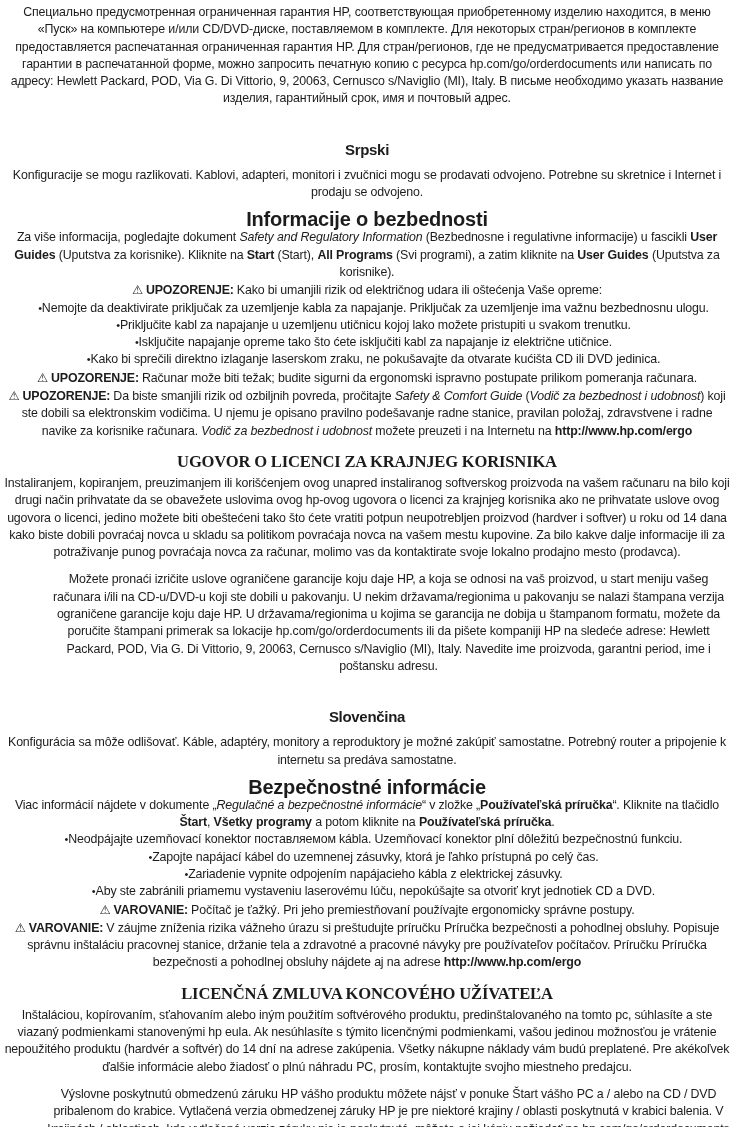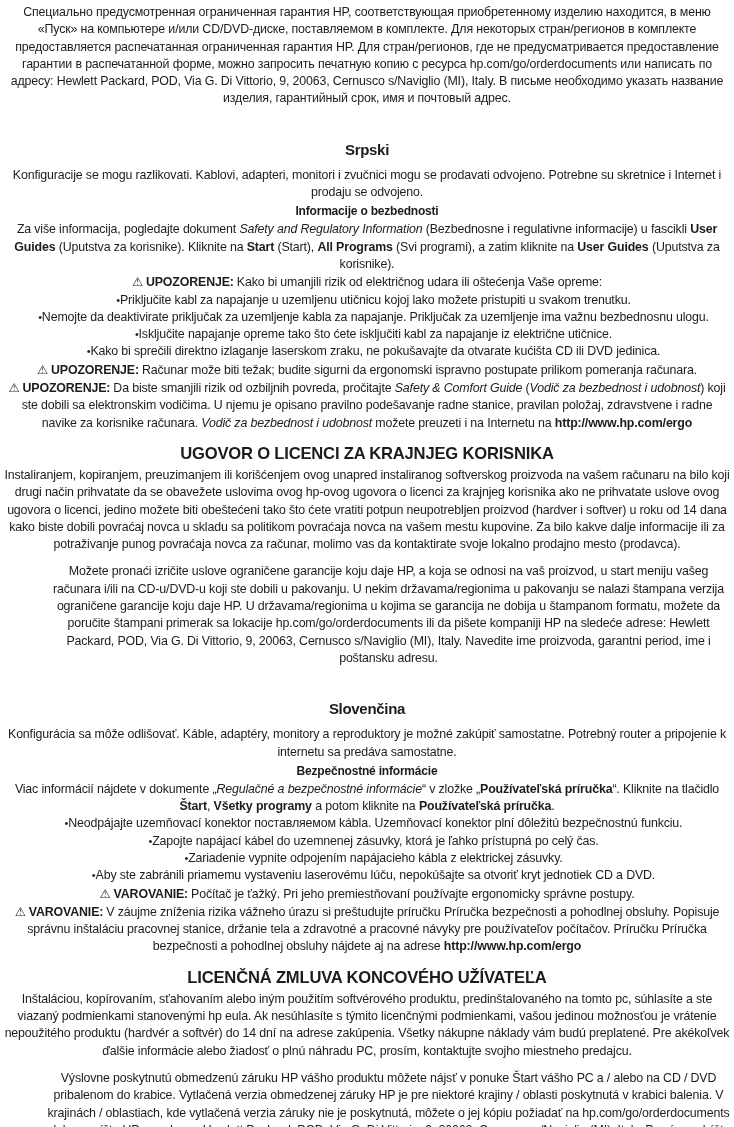--- a/index.html
+++ b/index.html
@@ -33,34 +33,35 @@
   .i { font-style: italic; }
   h1.lang-title {
     font-size: 15px;
     line-height: 26px;
     font-weight: bold;
     letter-spacing: -0.3px;
     margin-top: 29px;
     margin-bottom: 4px;
   }
   h2.sub-heading {
-    font-size: 12px;
+    font-size: 20px;
     line-height: 18px;
     font-weight: bold;
     letter-spacing: -0.2px;
-    margin-top: 1px;
+    margin-top: 9px;
     margin-bottom: 1px;
   }
   h2.eula-heading {
     font-size: 16.6px;
     line-height: 20px;
     font-weight: bold;
     letter-spacing: -0.2px;
     margin-top: 12px;
     margin-bottom: 3px;
+    font-family: Liberation Serif, serif;
   }
   .warning-block { margin: 0; }
   .warn-icon {
     font-family: "DejaVu Sans", sans-serif;
     font-size: 12.5px;
     margin-right: 3px;
   }
   .warn-label {
     font-weight: bold;
     margin-right: 3px;
@@ -91,22 +92,22 @@
   <section>
     <h1 class="lang-title">Srpski</h1>
     <p class="body-text">Konfiguracije se mogu razlikovati. Kablovi, adapteri, monitori i zvučnici mogu se prodavati odvojeno. Potrebne su skretnice i Internet i prodaju se odvojeno.</p>
 
     <h2 class="sub-heading">Informacije o bezbednosti</h2>
     <p class="body-text"><span>Za više informacija, pogledajte dokument </span><span class="i">Safety and Regulatory Information</span><span> (Bezbednosne i regulativne informacije) u fascikli </span><span class="b">User Guides</span><span> (Uputstva za korisnike). Kliknite na </span><span class="b">Start</span><span> (Start), </span><span class="b">All Programs</span><span> (Svi programi), a zatim kliknite na </span><span class="b">User Guides</span><span> (Uputstva za korisnike).</span></p>
 
     <div class="warning-block">
       <p class="body-text"><span class="warn-icon">⚠</span><span class="warn-label">UPOZORENJE:</span><span><span>Kako bi umanjili rizik od električnog udara ili oštećenja Vaše opreme:</span></span></p>
       <ul class="bullets body-text">
+        <li>Nemojte da deaktivirate priključak za uzemljenje kabla za napajanje. Priključak za uzemljenje ima važnu bezbednosnu ulogu.</li>
         <li>Priključite kabl za napajanje u uzemljenu utičnicu kojoj lako možete pristupiti u svakom trenutku.</li>
-        <li>Nemojte da deaktivirate priključak za uzemljenje kabla za napajanje. Priključak za uzemljenje ima važnu bezbednosnu ulogu.</li>
         <li>Isključite napajanje opreme tako što ćete isključiti kabl za napajanje iz električne utičnice.</li>
         <li>Kako bi sprečili direktno izlaganje laserskom zraku, ne pokušavajte da otvarate kućišta CD ili DVD jedinica.</li>
       </ul>
     </div>
 
     <div class="warning-block">
       <p class="body-text"><span class="warn-icon">⚠</span><span class="warn-label">UPOZORENJE:</span><span><span>Računar može biti težak; budite sigurni da ergonomski ispravno postupate prilikom pomeranja računara.</span></span></p>
     </div>
 
     <div class="warning-block">

